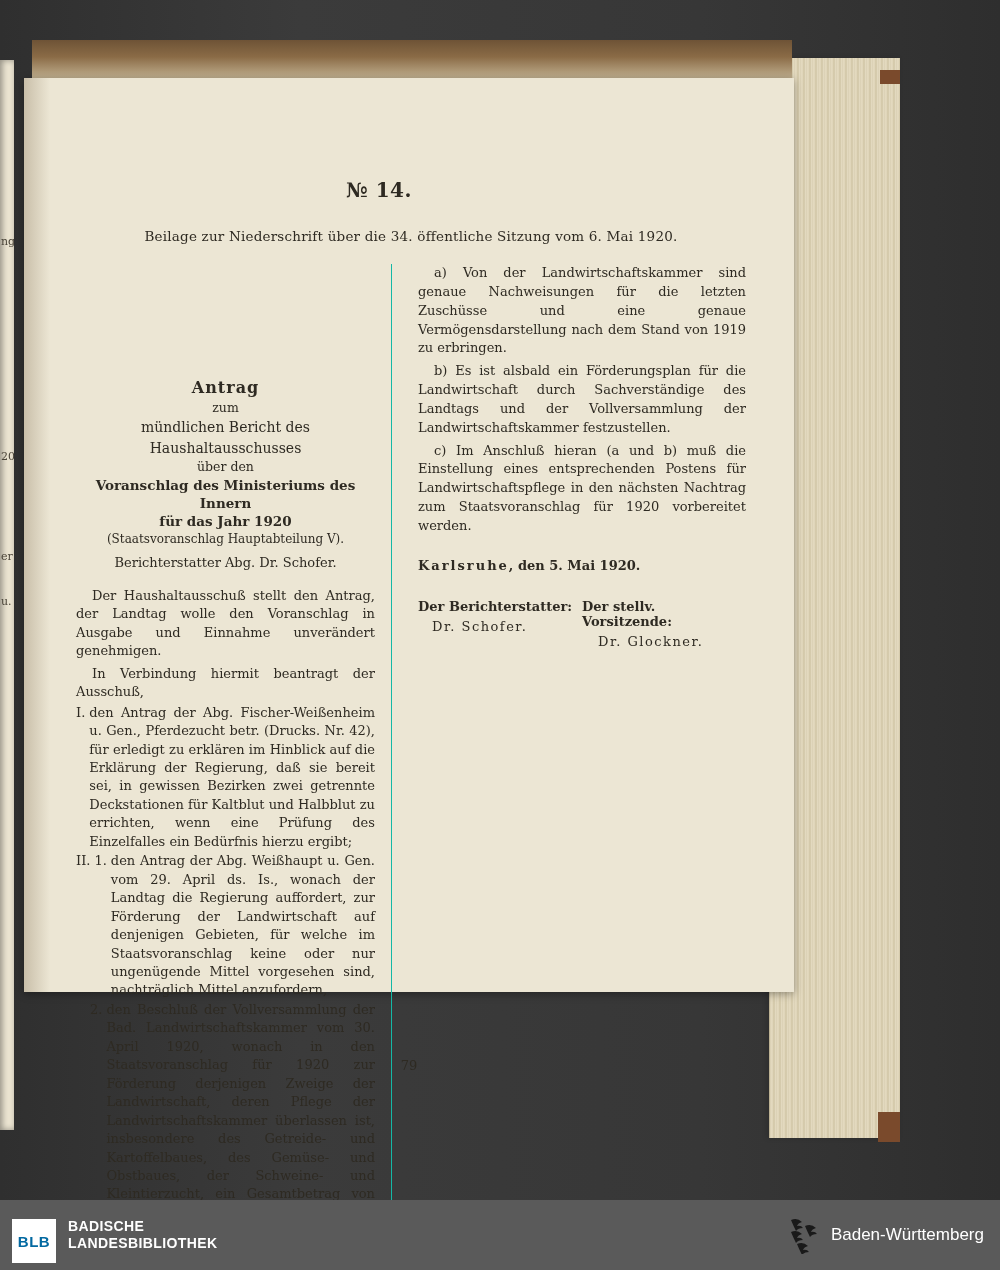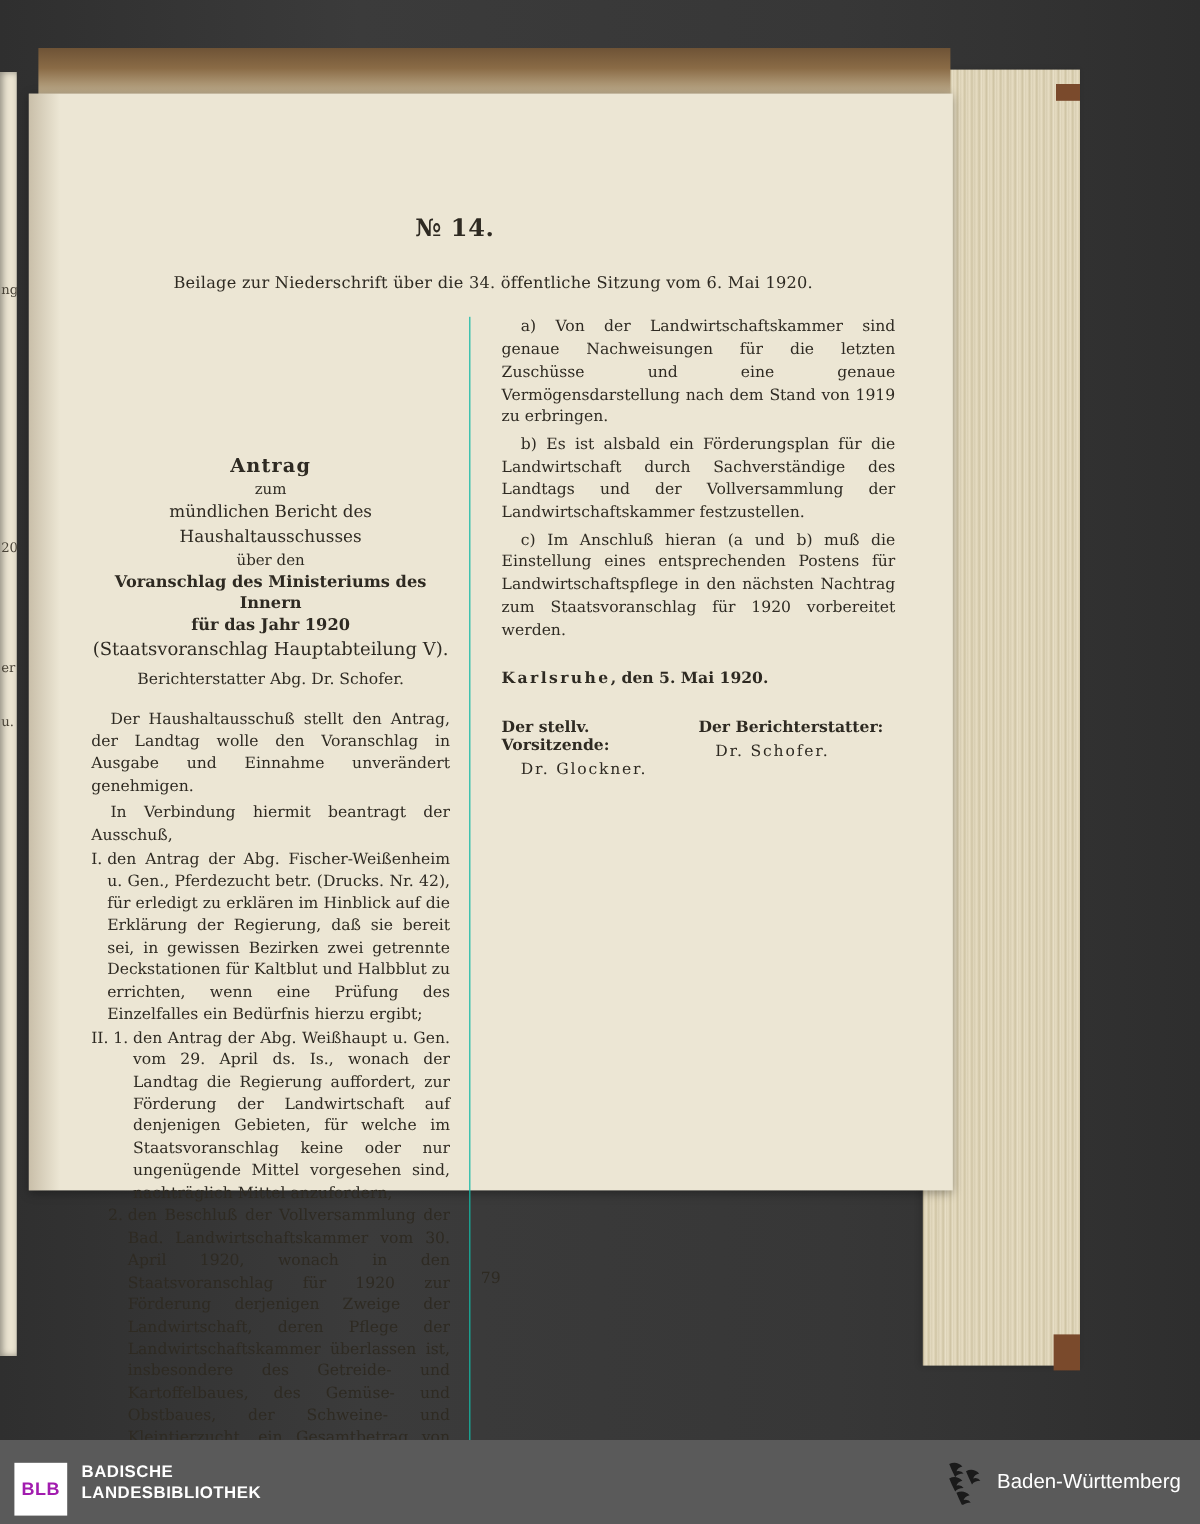--- a/index.html
+++ b/index.html
@@ -130,21 +130,21 @@
   .col-left p, .col-right p { margin: 0; }
 
   .spacer-top { height: 112px; }
 
   .title-block { text-align: center; line-height: 1.45; }
   .t-antrag { font-size: 16px; font-weight: bold; letter-spacing: 1px; }
   .t-zum { font-size: 12.5px; }
   .t-bericht { font-size: 14px; font-weight: normal; }
   .t-ueber { font-size: 12.5px; }
   .t-voranschlag { font-size: 13.5px; font-weight: bold; line-height: 1.35; }
-  .t-haupt { font-size: 15px; }
+  .t-haupt { font-size: 12px; }
   .t-referent { font-size: 13px; margin-top: 6px; }
 
   .body-text {
     font-size: 13px;
     line-height: 1.42;
     text-align: justify;
     hyphens: none;
   }
   .body-text p { margin: 0 0 2px 0; }
   .indent { text-indent: 16px; }
@@ -202,21 +202,21 @@
     width: 1000px; height: 70px;
     background: #5a5a5a;
     display: flex;
     align-items: center;
     justify-content: space-between;
   }
   .footer-left { display: flex; align-items: center; padding-left: 12px; }
   .blb-logo {
     width: 44px; height: 44px;
     background: #ffffff;
-    color: #a21caf;
+    color: #0369a1;
     font-family: "Liberation Sans", sans-serif;
     font-weight: bold;
     font-size: 15px;
     display: flex; align-items: center; justify-content: center;
     letter-spacing: .5px;
     margin-top: 12px;
   }
   .blb-text {
     margin-left: 12px;
     color: #ffffff;
@@ -316,27 +316,27 @@
           <div class="para">
             <span class="marker">c)</span>
             <span>Im Anschluß hieran (a und b) muß die Einstellung eines entsprechenden Postens für Landwirtschaftspflege in den nächsten Nachtrag zum Staatsvoranschlag für 1920 vorbereitet werden.</span>
           </div>
 
           <div class="place-line">
             <span class="city">Karlsruhe</span><span>, den 5. Mai 1920.</span>
           </div>
 
           <div class="signatures">
+            <div class="sig right">
+              <span class="role">Der Berichterstatter:</span>
+              <span class="name">Dr. Schofer.</span>
+            </div>
             <div class="sig">
               <span class="role">Der stellv. Vorsitzende:</span>
               <span class="name">Dr. Glockner.</span>
-            </div>
-            <div class="sig right">
-              <span class="role">Der Berichterstatter:</span>
-              <span class="name">Dr. Schofer.</span>
             </div>
           </div>
         </div>
 
       </div>
     </div>
 
     <div class="page-number">79</div>
   </div>
 </div>

